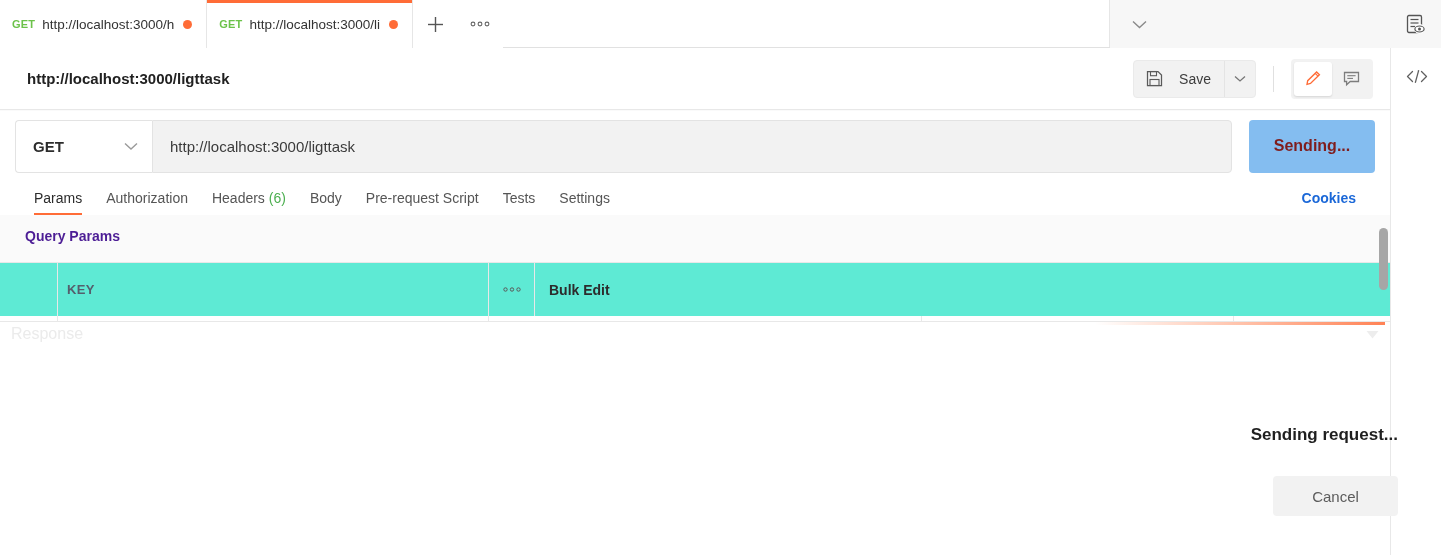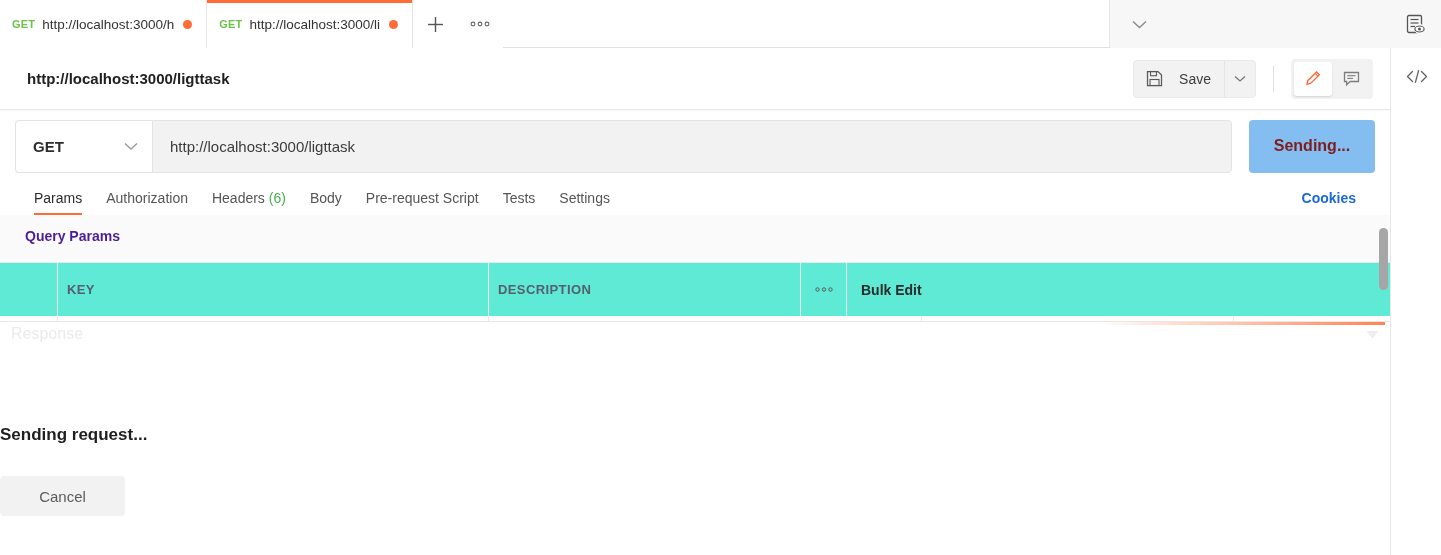--- a/index.html
+++ b/index.html
@@ -283,23 +283,23 @@
   .resp-label {
     position: absolute; top: 325px; left: 11px;
     font-size: 16px; color: #ebebeb;
   }
   .resp-caret {
     position: absolute; top: 330px; right: 62px;
     color: #ededed; font-size: 11px;
     cursor: pointer;
   }
   .sending-block {
-    position: absolute; top: 425px; left: 0;
+    position: absolute; top: 425px; left: 8px;
     width: 1390px;
-    display: flex; flex-direction: column; align-items: flex-start;
+    display: flex; flex-direction: column; align-items: flex-end;
   }
   .sending-text {
     font-size: 17px; font-weight: bold; color: #1f1f1f;
   }
   .cancel-btn {
     margin-top: 31px;
     width: 125px; height: 40px;
     background: #f2f2f2; border-radius: 4px;
     display: flex; align-items: center; justify-content: center;
     font-size: 15px; color: #5c5c5c;
@@ -451,21 +451,20 @@
       <span>Settings</span>
     </div>
     <div class="cookies-link">Cookies</div>
   </div>
 
   <div class="qp-label">Query Params</div>
 
   <div class="ptable">
     <div class="pcell check"></div>
     <div class="pcell key">KEY</div>
-    <div class="pcell desc">DESCRIPTION</div>
     <div class="pcell dots">
       <svg width="20" height="7" viewBox="0 0 20 7">
         <circle cx="3.5" cy="3.5" r="1.7" fill="none" stroke="#5a5a5a" stroke-width="1"></circle>
         <circle cx="10" cy="3.5" r="1.7" fill="none" stroke="#5a5a5a" stroke-width="1"></circle>
         <circle cx="16.5" cy="3.5" r="1.7" fill="none" stroke="#5a5a5a" stroke-width="1"></circle>
       </svg>
     </div>
     <div class="pcell bulk">Bulk Edit</div>
   </div>
 

